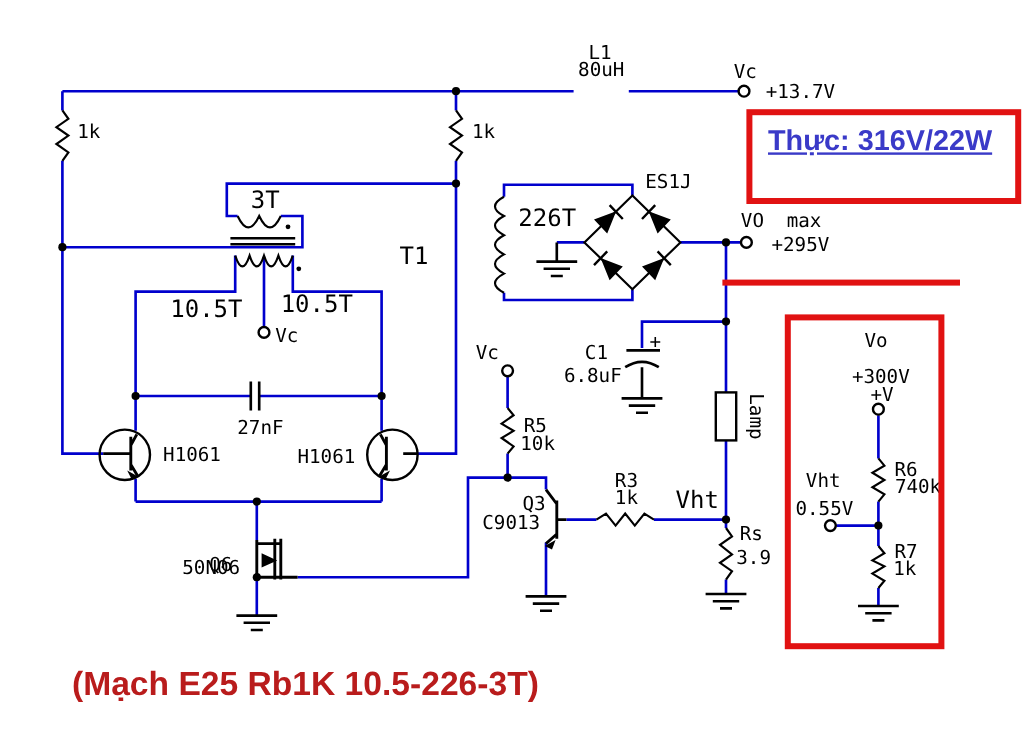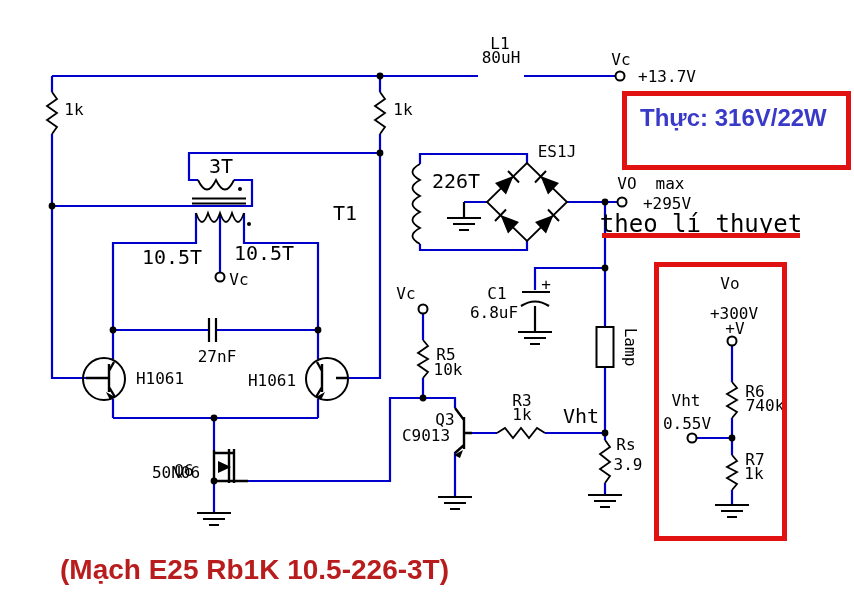--- a/index.html
+++ b/index.html
@@ -7,21 +7,21 @@
          font-family:"DejaVu Sans Mono", monospace;}
   .stage svg{position:absolute;left:0;top:0;}
   .lbl{position:absolute;transform:translate(-50%,-50%);white-space:nowrap;
        font-size:16px;color:#000;line-height:1;}
   .lg{font-size:20px;}
   .xl{font-size:24px;}
   .rot{transform:translate(-50%,-50%) rotate(90deg);}
   .note-box{position:absolute;left:622px;top:91px;width:229px;height:79px;
             border:5px solid #e11212;box-sizing:border-box;
             font-family:"Liberation Sans", sans-serif;font-weight:bold;
-            color:#3a3ac8;font-size:24px;line-height:31px;padding:6px 0 0 13px;}
+            color:#3a3ac8;font-size:24px;line-height:31px;padding:6px 0 0 13px;text-decoration:underline;}
   .divider-box{position:absolute;left:654px;top:262px;width:133px;height:279px;
             border:5px solid #e11212;box-sizing:border-box;}
   .underline{position:absolute;left:602px;top:233px;width:198px;height:5px;background:#e11212;}
   .caption{position:absolute;left:60px;top:554px;
            font-family:"Liberation Sans", sans-serif;font-weight:bold;
            color:#b91c1c;font-size:28px;}
 </style>
 </head>
 <body>
 
@@ -151,21 +151,20 @@
   <span class="lbl" style="left:217px;top:357px">27nF</span>
   <span class="lbl" style="left:160px;top:379px">H1061</span>
   <span class="lbl" style="left:272px;top:381px">H1061</span>
   <span class="lbl" style="left:184px;top:471px">Q6</span>
   <span class="lbl" style="left:176px;top:473px">50N06</span>
 
   <span class="lbl" style="left:557px;top:152px">ES1J</span>
   <span class="lbl" style="left:627px;top:184px">VO</span>
   <span class="lbl" style="left:670px;top:184px">max</span>
   <span class="lbl" style="left:667px;top:204px">+295V</span>
-  <span class="lbl xl" style="left:701px;top:224px">theo lí thuyet</span>
   <span class="lbl" style="left:497px;top:294px">C1</span>
   <span class="lbl" style="left:494px;top:313px">6.8uF</span>
   <span class="lbl" style="left:546px;top:285px">+</span>
   <span class="lbl rot" style="left:630px;top:347px">Lamp</span>
 
   <span class="lbl" style="left:406px;top:294px">Vc</span>
   <span class="lbl" style="left:446px;top:355px">R5</span>
   <span class="lbl" style="left:448px;top:370px">10k</span>
   <span class="lbl" style="left:445px;top:420px">Q3</span>
   <span class="lbl" style="left:426px;top:436px">C9013</span>

